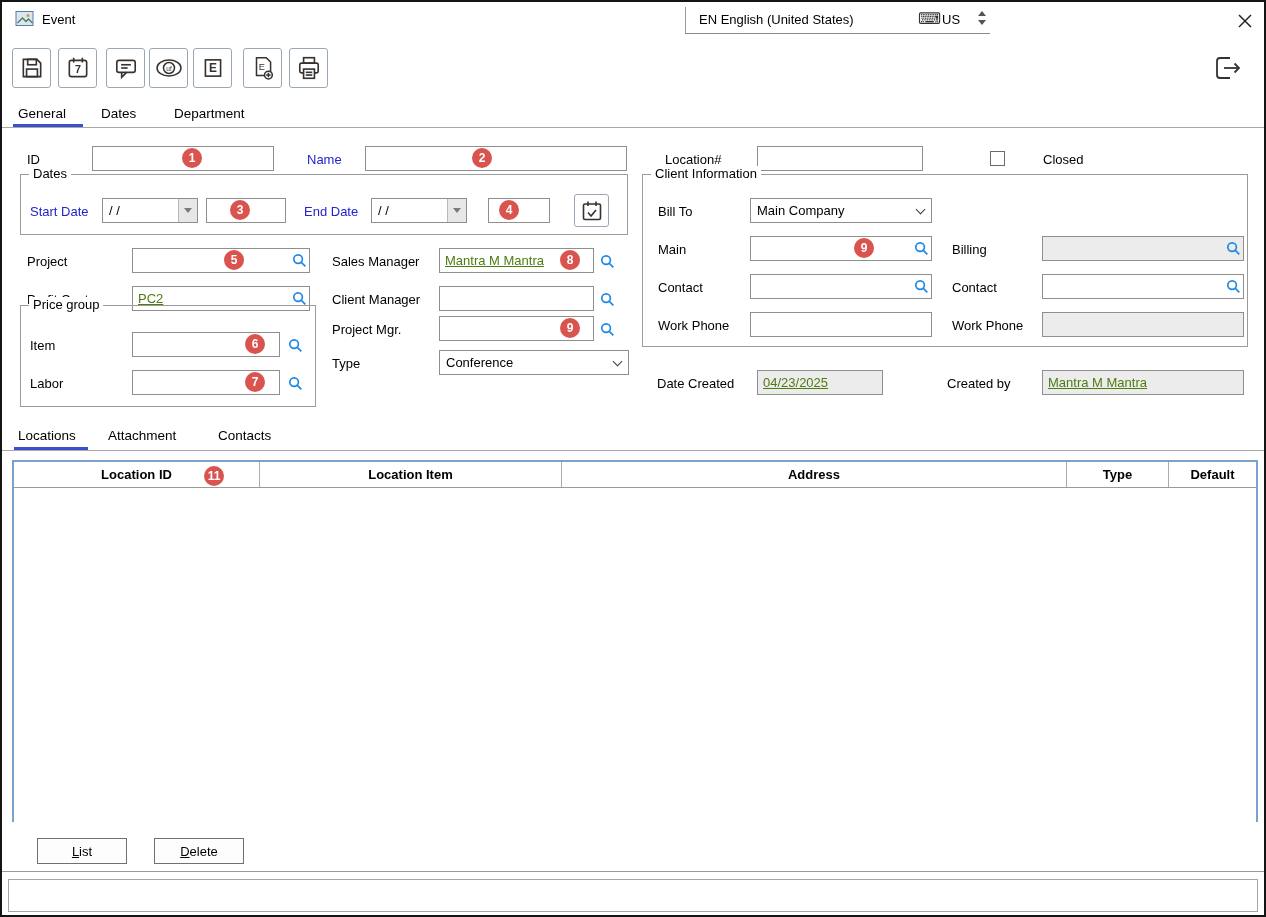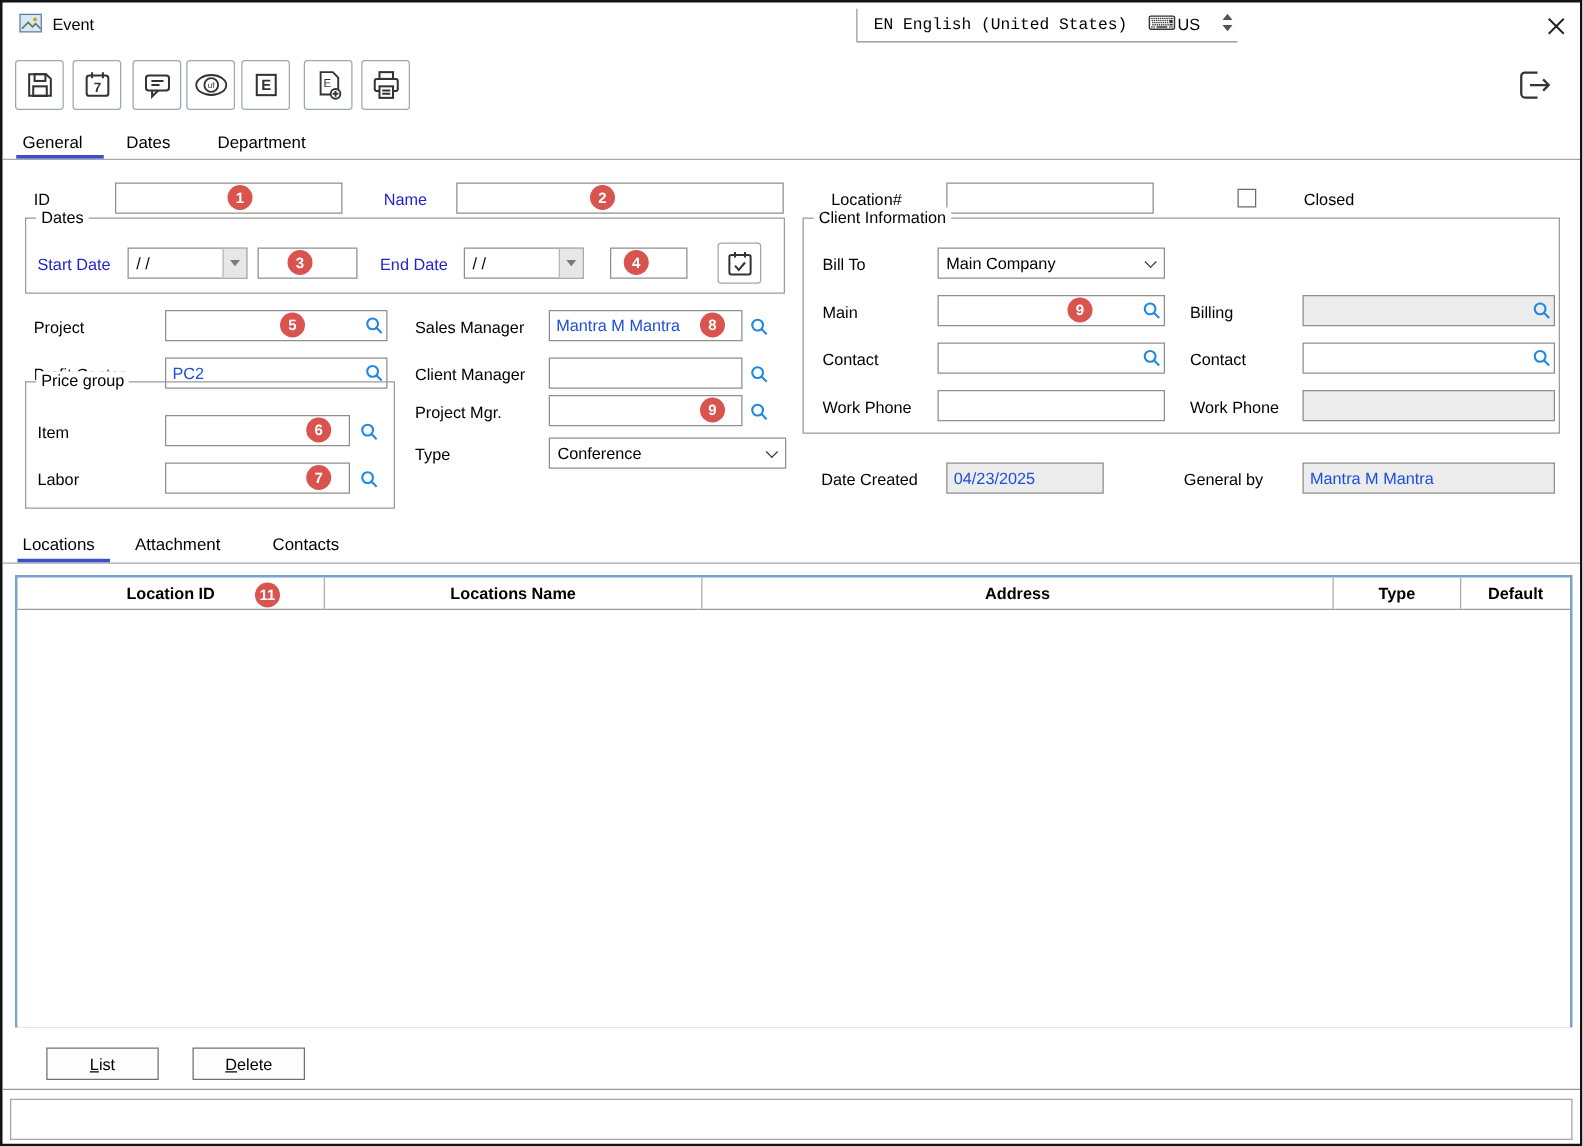--- a/index.html
+++ b/index.html
@@ -16,21 +16,21 @@
   }
 
   .label { position: absolute; font-size: 13px; color: #000; white-space: nowrap; line-height: 16px; }
   .label.blue { color: #2323cc; }
 
   
   .titlebar-title { position: absolute; left: 40px; top: 10px; font-size: 13px; }
   .app-icon { position: absolute; left: 13px; top: 8px; width: 20px; height: 17px; }
   .lang-divider { position: absolute; left: 683px; top: 5px; width: 1px; height: 26px; background: #9a9a9a; }
   .lang-underline { position: absolute; left: 683px; top: 31px; width: 305px; height: 1px; background: #8a8a8a; }
-  .lang-text { position: absolute; left: 697px; top: 10px; font-size: 13px; cursor: default; font-family: Liberation Mono, monospace; }
+  .lang-text { position: absolute; left: 697px; top: 10px; font-size: 13px; cursor: default; }
   .kbd-icon { position: absolute; left: 916px; top: 7px; font-size: 16px; color: #333; }
   .kbd-layout { position: absolute; left: 940px; top: 10px; font-size: 13px; }
   .spinner { position: absolute; left: 976px; top: 9px; width: 10px; height: 16px; cursor: pointer; }
   .tri-up-s { width: 0; height: 0; border-left: 4px solid transparent; border-right: 4px solid transparent; border-bottom: 5px solid #555; margin-bottom: 4px; }
   .tri-down-s { width: 0; height: 0; border-left: 4px solid transparent; border-right: 4px solid transparent; border-top: 5px solid #555; }
   .close-btn { position: absolute; left: 1234px; top: 10px; width: 18px; height: 18px; cursor: pointer; display: flex; align-items: center; justify-content: center; }
 
   
   .toolbtn {
     position: absolute; top: 46px; width: 39px; height: 40px;
@@ -47,21 +47,21 @@
 
   
   .field {
     position: absolute; height: 25px;
     border: 1px solid #8f8f8f; background: #fff;
     display: flex; align-items: center;
   }
   .field input {
     border: 0; outline: 0; flex: 1; min-width: 0; height: 100%;
     padding: 0 5px; font: 13px "Liberation Sans", sans-serif;
-    background: transparent; color: #1d4ed8;
+    background: transparent; color: #4d7c0f; text-decoration: underline;
   }
   .field.gray { background: #ececec; }
   .searchbtn { width: 20px; height: 100%; display: flex; align-items: center; justify-content: center; cursor: pointer; flex: 0 0 auto; }
   .search-standalone { position: absolute; width: 18px; height: 18px; display: flex; align-items: center; justify-content: center; cursor: pointer; }
 
   
   .combo { position: absolute; height: 25px; border: 1px solid #8f8f8f; background: #fff; display: flex; align-items: center; cursor: pointer; }
   .combo .val { flex: 1; padding: 0 6px; white-space: nowrap; overflow: hidden; }
   .combo .chevwrap { width: 22px; height: 100%; display: flex; align-items: center; justify-content: center; }
   .chevron { width: 7px; height: 7px; border-right: 1.5px solid #3a3a3a; border-bottom: 1.5px solid #3a3a3a; transform: rotate(45deg); margin-top: -3px; }
@@ -415,35 +415,35 @@
     <span class="chevwrap">
         <span class="chevron"></span>
       </span>
   </div>
 
   <span class="label" style="left:655px; top:374px">Date Created</span>
   <div class="field gray" style="left:755px; top:368px; width:126px">
     <input readonly="" value="04/23/2025" style="">
   </div>
 
-  <span class="label" style="left:945px; top:374px">General by</span>
+  <span class="label" style="left:945px; top:374px">Created by</span>
   <div class="field gray" style="left:1040px; top:368px; width:202px">
     <input readonly="" value="Mantra M Mantra" style="">
   </div>
 
   <span class="tab" style="left:16px; top:426px">Locations</span>
   <span class="tab" style="left:106px; top:426px">Attachment</span>
   <span class="tab" style="left:216px; top:426px">Contacts</span>
   <span class="tab-underline" style="left:12px; top:445px; width:74px"></span>
   <span class="tab-strip-line" style="top:448px"></span>
 
   <div class="loc-table">
     <div class="loc-header">
       <span class="loc-col" style="width:246px">Location ID</span>
-      <span class="loc-col" style="width:302px">Locations Name</span>
+      <span class="loc-col" style="width:302px">Location Item</span>
       <span class="loc-col" style="width:505px">Address</span>
       <span class="loc-col" style="width:102px">Type</span>
       <span class="loc-col" style="flex:1">Default</span>
     </div>
     <div class="loc-body"></div>
   </div>
   <span class="badge" style="left:202px; top:464px">11</span>
 
   <button class="pushbtn" style="left:35px">
     <span class="btn-text">List</span>

